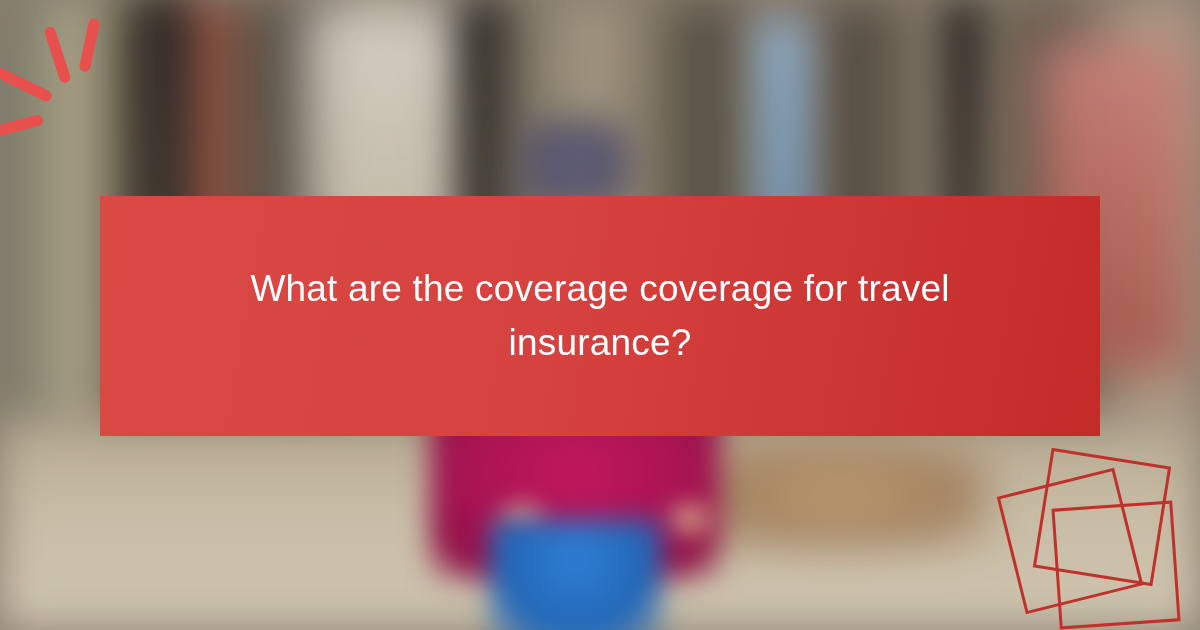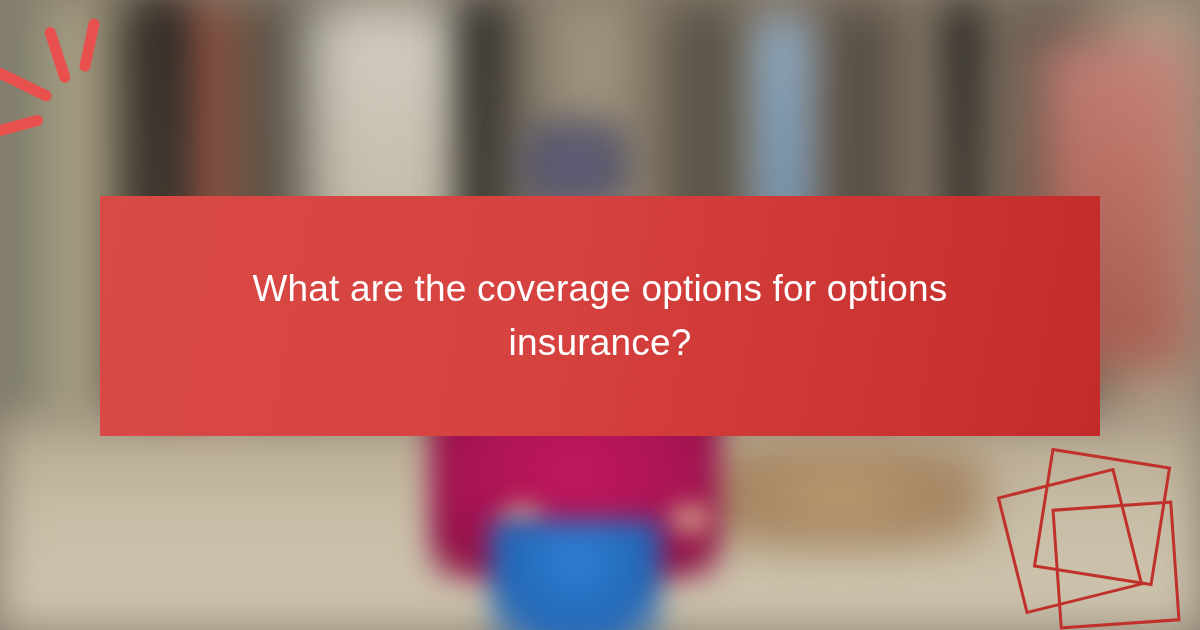--- a/index.html
+++ b/index.html
@@ -208,16 +208,16 @@
 
   <svg class="diamonds" viewBox="0 0 215 220">
     <g fill="none" stroke="#c0312c" stroke-width="3">
       <rect x="26" y="72" width="118" height="118" transform="rotate(-14 85 131)"></rect>
       <rect x="58" y="48" width="118" height="118" transform="rotate(9 117 107)"></rect>
       <rect x="72" y="96" width="118" height="118" transform="rotate(-4 131 155)"></rect>
     </g>
   </svg>
 
   <div class="banner">
-    <div class="banner-title">What are the coverage options for options insurance?</div>
+    <div class="banner-title">What are the coverage coverage for travel insurance?</div>
   </div>
 
 </div>
 
 </body></html>

